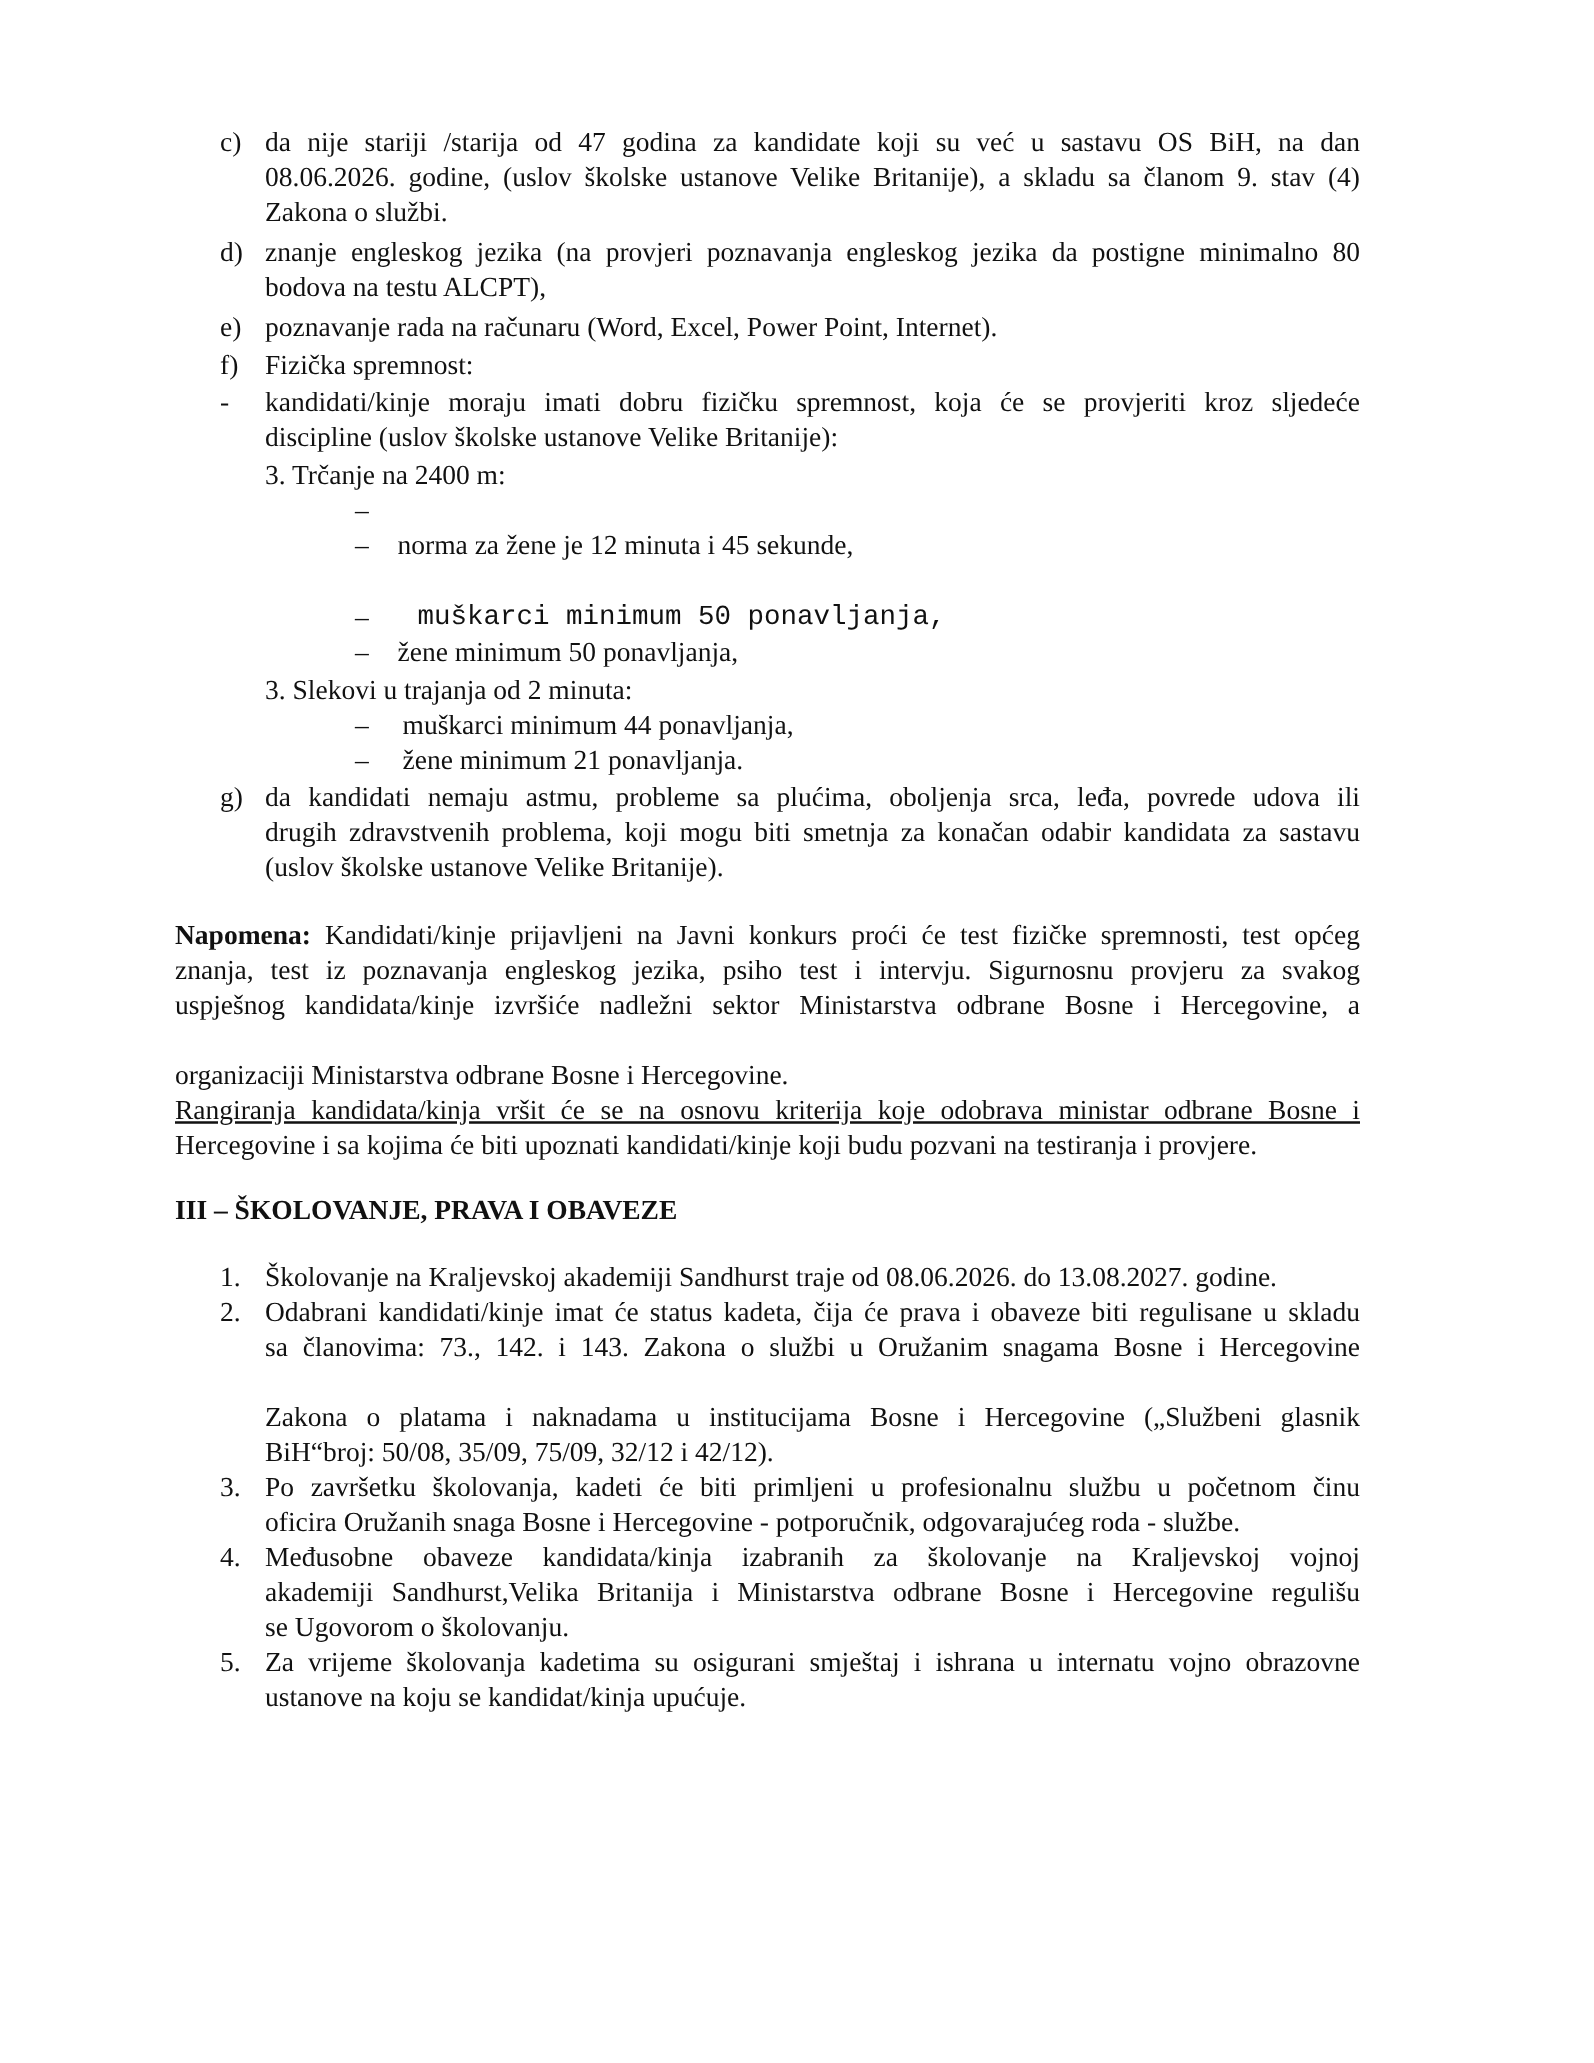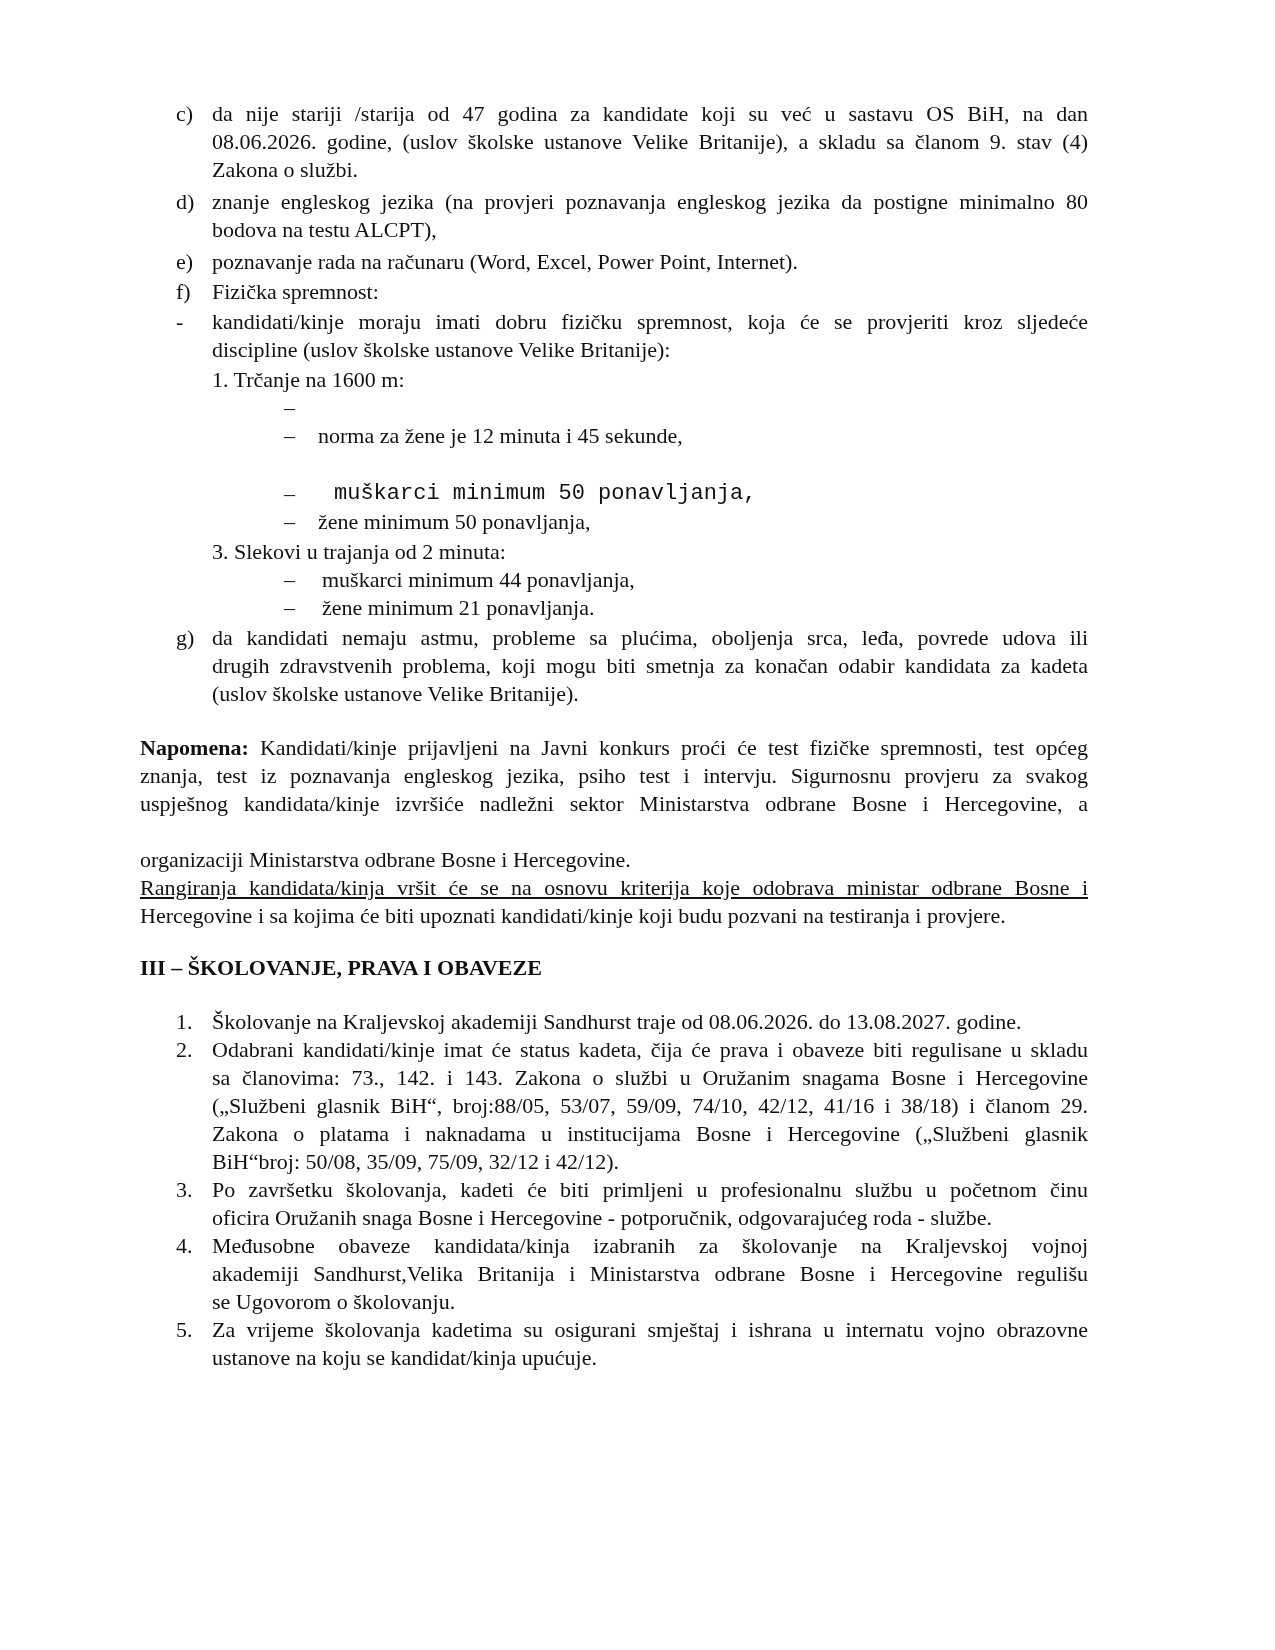--- a/index.html
+++ b/index.html
@@ -28,57 +28,56 @@
   <div class="lbl" style="left:176px;top:248px;">e)</div>
   <div class="line" style="left:212px;top:248px;">poznavanje rada na računaru (Word, Excel, Power Point, Internet).</div>
 
   <div class="lbl" style="left:176px;top:278px;">f)</div>
   <div class="line" style="left:212px;top:278px;">Fizička spremnost:</div>
 
   <div class="lbl" style="left:176px;top:308px;">-</div>
   <div class="line just" style="left:212px;top:308px;width:876px;">kandidati/kinje moraju imati dobru fizičku spremnost, koja će se provjeriti kroz sljedeće</div>
   <div class="line" style="left:212px;top:336px;">discipline (uslov školske ustanove Velike Britanije):</div>
 
-  <div class="line" style="left:212px;top:366px;">1. Trčanje na 1600 m:</div>
+  <div class="line" style="left:212px;top:366px;">3. Trčanje na 2400 m:</div>
   <div class="lbl" style="left:284px;top:394px;">–</div>
   <div class="lbl" style="left:284px;top:422px;">–</div>
   <div class="line" style="left:318px;top:422px;">norma za žene je 12 minuta i 45 sekunde,</div>
 
   <div class="lbl" style="left:284px;top:480px;">–</div>
   <div class="line" style="left:334px;top:480px;font-family:Liberation Mono, monospace;">muškarci minimum 50 ponavljanja,</div>
   <div class="lbl" style="left:284px;top:508px;">–</div>
   <div class="line" style="left:318px;top:508px;">žene minimum 50 ponavljanja,</div>
 
   <div class="line" style="left:212px;top:538px;">3. Slekovi u trajanja od 2 minuta:</div>
   <div class="lbl" style="left:284px;top:566px;">–</div>
   <div class="line" style="left:322px;top:566px;">muškarci minimum 44 ponavljanja,</div>
   <div class="lbl" style="left:284px;top:594px;">–</div>
   <div class="line" style="left:322px;top:594px;">žene minimum 21 ponavljanja.</div>
 
   <div class="lbl" style="left:176px;top:624px;">g)</div>
   <div class="line just" style="left:212px;top:624px;width:876px;">da kandidati nemaju astmu, probleme sa plućima, oboljenja srca, leđa, povrede udova ili</div>
-  <div class="line just" style="left:212px;top:652px;width:876px;">drugih zdravstvenih problema, koji mogu biti smetnja za konačan odabir kandidata za kadeta</div>
+  <div class="line just" style="left:212px;top:652px;width:876px;">drugih zdravstvenih problema, koji mogu biti smetnja za konačan odabir kandidata za sastavu</div>
   <div class="line" style="left:212px;top:680px;">(uslov školske ustanove Velike Britanije).</div>
 
   <div class="line just" style="left:140px;top:734px;width:948px;"><span class="bold">Napomena:</span><span> Kandidati/kinje prijavljeni na Javni konkurs proći će test fizičke spremnosti, test općeg</span></div>
   <div class="line just" style="left:140px;top:762px;width:948px;">znanja, test iz poznavanja engleskog jezika, psiho test i intervju. Sigurnosnu provjeru za svakog</div>
   <div class="line just" style="left:140px;top:790px;width:948px;">uspješnog kandidata/kinje izvršiće nadležni sektor Ministarstva odbrane Bosne i Hercegovine, a</div>
   <div class="line" style="left:140px;top:846px;">organizaciji Ministarstva odbrane Bosne i Hercegovine.</div>
   <div class="line just" style="left:140px;top:874px;width:948px;text-decoration:underline;">Rangiranja kandidata/kinja vršit će se na osnovu kriterija koje odobrava ministar odbrane Bosne i</div>
   <div class="line" style="left:140px;top:902px;">Hercegovine i sa kojima će biti upoznati kandidati/kinje koji budu pozvani na testiranja i provjere.</div>
 
   <div class="line bold" style="left:140px;top:954px;">III – ŠKOLOVANJE, PRAVA I OBAVEZE</div>
 
   <div class="lbl" style="left:176px;top:1008px;">1.</div>
   <div class="line" style="left:212px;top:1008px;">Školovanje na Kraljevskoj akademiji Sandhurst traje od 08.06.2026. do 13.08.2027. godine.</div>
 
   <div class="lbl" style="left:176px;top:1036px;">2.</div>
   <div class="line just" style="left:212px;top:1036px;width:876px;">Odabrani kandidati/kinje imat će status kadeta, čija će prava i obaveze biti regulisane u skladu</div>
   <div class="line just" style="left:212px;top:1064px;width:876px;">sa članovima: 73., 142. i 143. Zakona o službi u Oružanim snagama Bosne i Hercegovine</div>
-  <div class="line just" style="left:212px;top:1092px;width:876px;">(„Službeni glasnik BiH“, broj:88/05, 53/07, 59/09, 74/10, 42/12, 41/16 i 38/18) i članom 29.</div>
   <div class="line just" style="left:212px;top:1120px;width:876px;">Zakona o platama i naknadama u institucijama Bosne i Hercegovine („Službeni glasnik</div>
   <div class="line" style="left:212px;top:1148px;">BiH“broj: 50/08, 35/09, 75/09, 32/12 i 42/12).</div>
 
   <div class="lbl" style="left:176px;top:1176px;">3.</div>
   <div class="line just" style="left:212px;top:1176px;width:876px;">Po završetku školovanja, kadeti će biti primljeni u profesionalnu službu u početnom činu</div>
   <div class="line" style="left:212px;top:1204px;">oficira  Oružanih snaga Bosne i Hercegovine - potporučnik, odgovarajućeg roda - službe.</div>
 
   <div class="lbl" style="left:176px;top:1232px;">4.</div>
   <div class="line just" style="left:212px;top:1232px;width:876px;">Međusobne obaveze kandidata/kinja izabranih za školovanje na Kraljevskoj vojnoj</div>
   <div class="line just" style="left:212px;top:1260px;width:876px;">akademiji Sandhurst,Velika Britanija i Ministarstva odbrane Bosne i Hercegovine regulišu</div>

